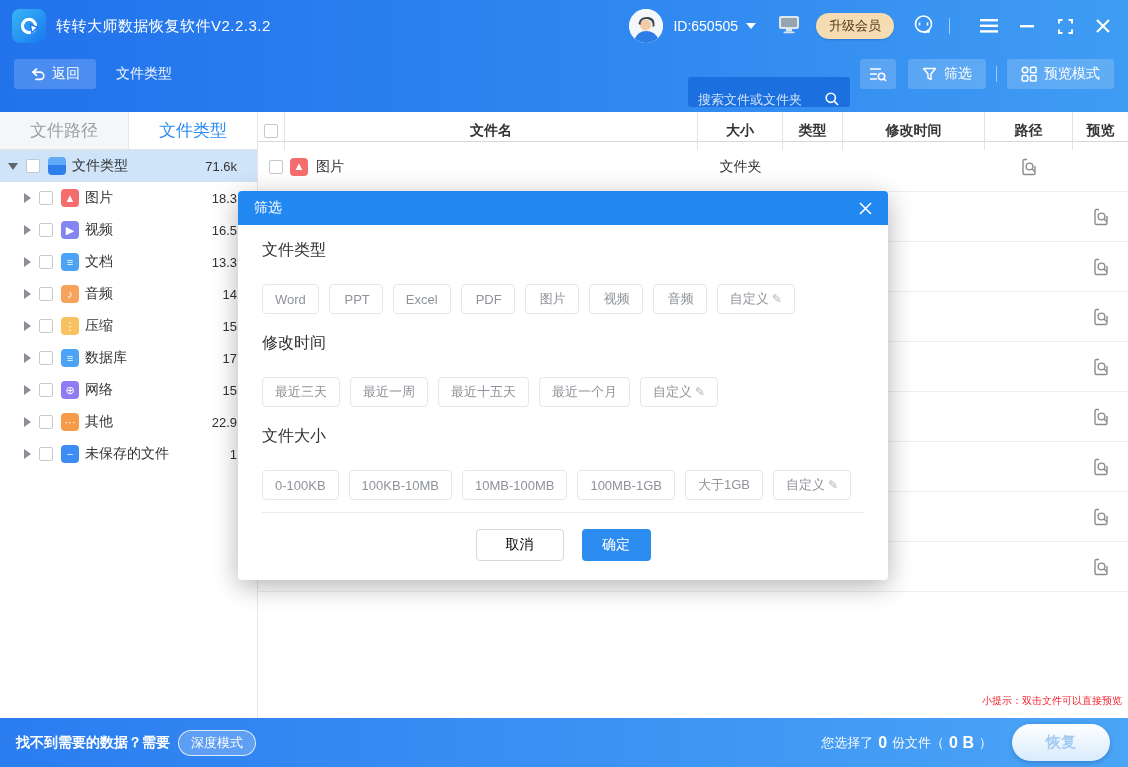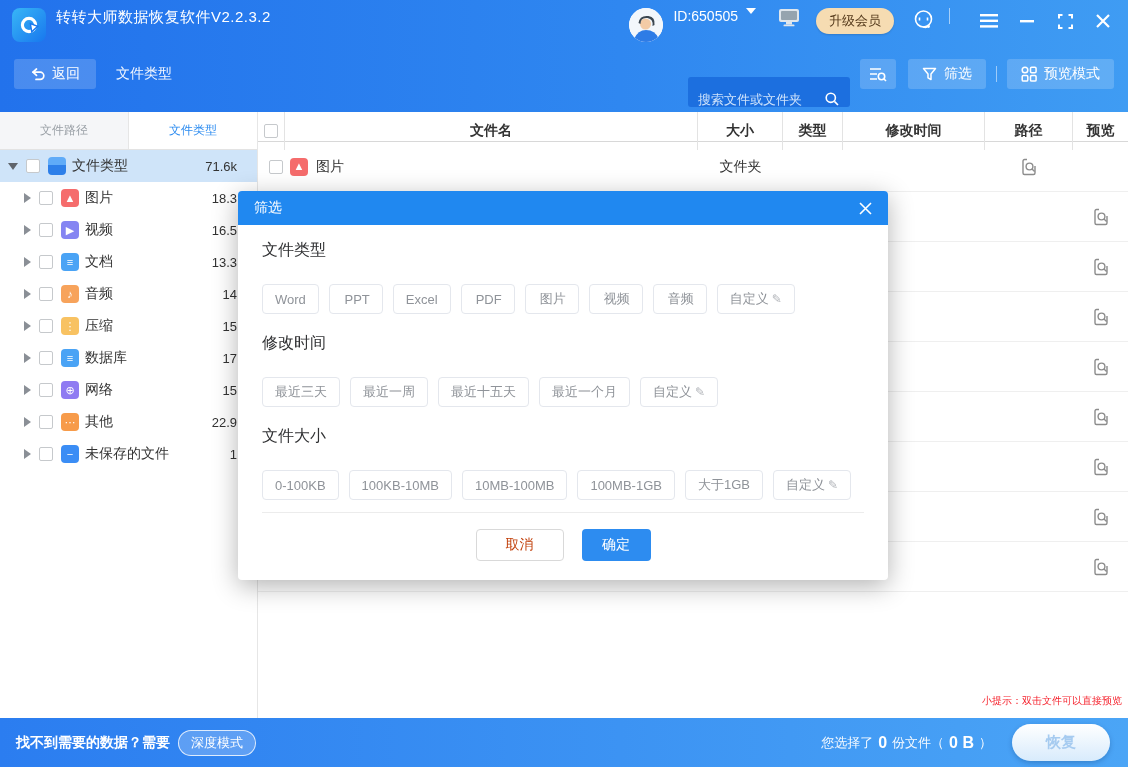--- a/index.html
+++ b/index.html
@@ -2,21 +2,21 @@
 <html><head>
 <meta charset="utf-8">
 <style>
   * { margin:0; padding:0; box-sizing:border-box; }
   html,body { width:1128px; height:767px; overflow:hidden; }
   body { font-family:"Liberation Sans", sans-serif; position:relative; background:#fff; font-size:14px; color:#333; }
 
   
   .topbar { position:absolute; left:0; top:0; width:1128px; height:112px;
     background:linear-gradient(90deg,#2272ec 0%,#2f87f0 55%,#3f9cf3 100%); }
-  .titlerow { height:52px; display:flex; align-items:flex-start; padding:8px 12px; }
+  .titlerow { height:52px; display:flex; align-items:center; padding:8px 12px; }
   .applogo { width:34px; height:34px; border-radius:8px; background:linear-gradient(135deg,#38b6f6,#1877ee);
     display:flex; align-items:center; justify-content:center; }
   .apptitle { color:#fff; font-size:15px; margin-left:10px; letter-spacing:.5px; }
   .titlerow .spacer { flex:1; }
   .avatar { width:34px; height:34px; border-radius:50%; overflow:hidden; background:#fff; }
   .uid { color:#fff; font-size:14px; margin-left:10px; }
   .caret-down { width:0; height:0; border-left:5px solid transparent; border-right:5px solid transparent;
     border-top:6px solid #fff; margin-left:8px; }
   .monitor { margin-left:22px; }
   .upgrade { margin-left:16px; height:26px; padding:0 13px; border-radius:13px; background:#f6dcb2;
@@ -41,21 +41,21 @@
   .iconbtn { width:36px; height:30px; border-radius:3px; background:rgba(255,255,255,.18);
     display:flex; align-items:center; justify-content:center; margin-left:10px; }
   .filterbtn { margin-left:12px; }
   .filterbtn svg, .pmodebtn svg { margin-right:7px; }
   .toolsep { width:1px; height:16px; background:rgba(255,255,255,.5); margin:0 10px; }
 
   
   .sidebar { position:absolute; left:0; top:112px; width:258px; height:606px; background:#fff;
     border-right:1px solid #e6e6e6; }
   .side-tabs { height:38px; display:flex; border-bottom:1px solid #e3e3e3; }
-  .side-tab { flex:1; display:flex; align-items:center; justify-content:center; font-size:12px;
+  .side-tab { flex:1; display:flex; align-items:center; justify-content:center; font-size:17px;
     color:#9aa0a6; background:#f5f6f8; border-right:1px solid #e6e6e6; }
   .side-tab.active { color:#2d8cf0; background:#fff; border-right:none; }
   .tree-row { height:32px; display:flex; align-items:center; }
   .tree-row.selected { background:#cfe4f9; }
   .tri { width:0; height:0; margin-left:8px; flex:none; }
   .tri.right { border-top:5px solid transparent; border-bottom:5px solid transparent; border-left:7px solid #8a8f96; }
   .tri.down { border-left:5px solid transparent; border-right:5px solid transparent; border-top:7px solid #5f646b; }
   .lvl1 .tri { margin-left:24px; }
   .cbx { width:14px; height:14px; border:1px solid #c6c9cc; border-radius:2px; background:#fff; margin-left:8px; flex:none; }
   .ticon { width:18px; height:18px; border-radius:4px; margin-left:8px; flex:none; color:#fff; font-size:11px;
@@ -90,21 +90,21 @@
   .modal-body { padding:14px 24px 0; }
   .sec-title { font-size:16px; color:#303133; margin-top:18px; line-height:22px; }
   .sec-title:first-child { margin-top:0; }
   .chips { display:flex; flex-wrap:wrap; gap:8px 10px; margin-top:11px; }
   .chip { height:30px; min-width:54px; padding:0 12px; border:1px solid #e4e7ed; border-radius:4px;
     color:#8f9399; font-size:13px; display:inline-flex; align-items:center; justify-content:flex-end; background:#fff;margin-top:12px; }
   .chip .pen { font-size:12px; color:#b0b3b8; margin-left:3px; }
   .modal-divider { border-top:1px solid #ececec; margin:12px 24px 0; }
   .modal-foot { display:flex; justify-content:center; gap:18px; padding-top:16px; }
   .btn-cancel { width:88px; height:32px; border:1px solid #d9d9d9; border-radius:4px; background:#fff;
-    color:#c2410c; font-size:14px; display:flex; align-items:center; justify-content:center; }
+    color:#000000; font-size:14px; display:flex; align-items:center; justify-content:center; }
   .btn-ok { width:69px; height:32px; border-radius:4px; background:#2d8cf0; color:#fff; font-size:14px;
     display:flex; align-items:center; justify-content:center;font-family:Liberation Mono, monospace; }
 
   
   .tip { position:absolute; right:6px; top:694px; color:#f5222d; font-size:10px; }
   .bottombar { position:absolute; left:0; bottom:0; width:1128px; height:49px;
     background:linear-gradient(90deg,#2b7df0 0%,#3c93f3 55%,#4ba5f6 100%);
     display:flex; align-items:center; padding:0 16px; }
   .bb-left { color:#fff; font-size:14px; font-weight:bold; }
   .deepmode { height:26px; border-radius:13px; border:1px solid rgba(255,255,255,.8);

